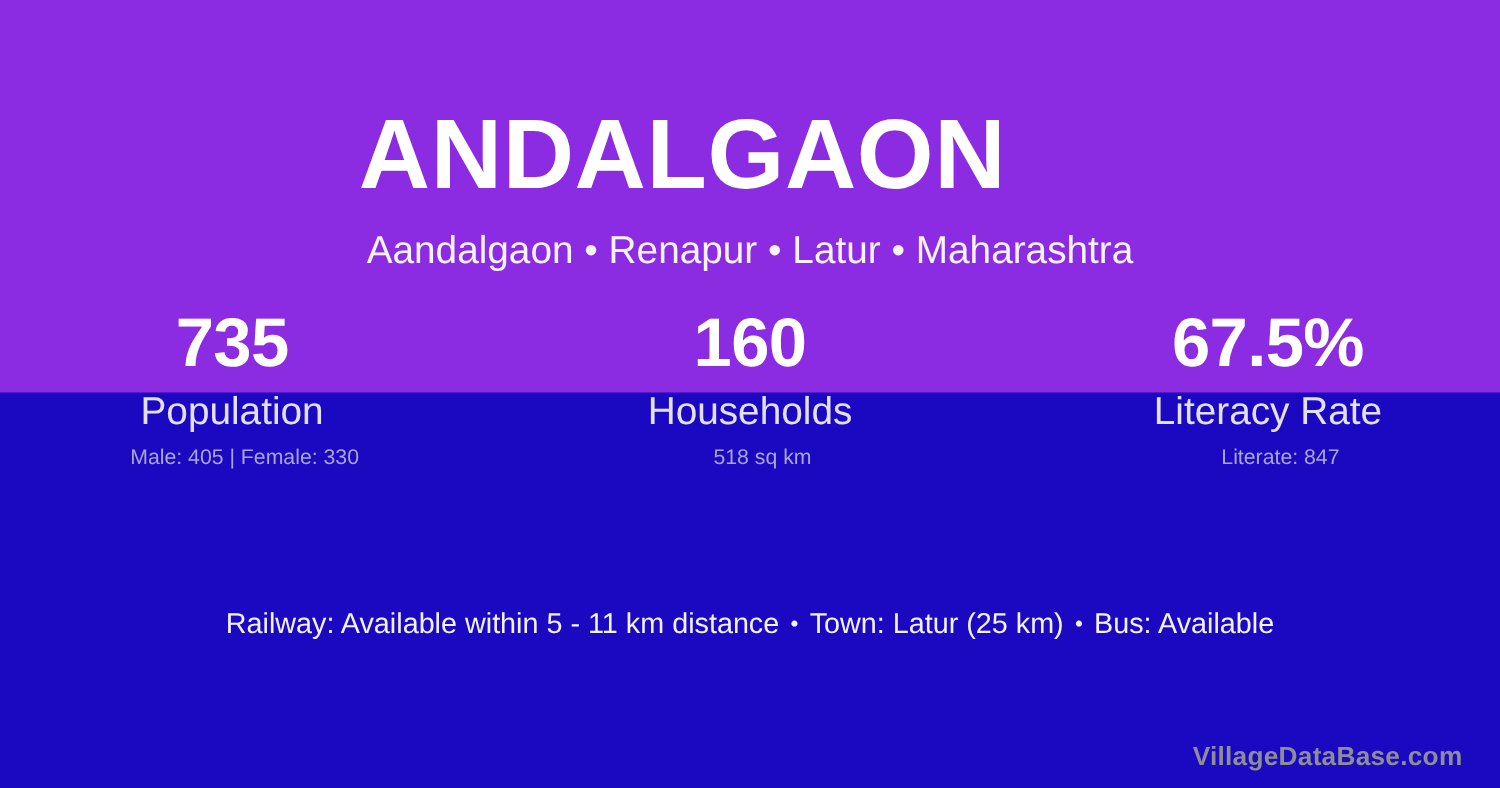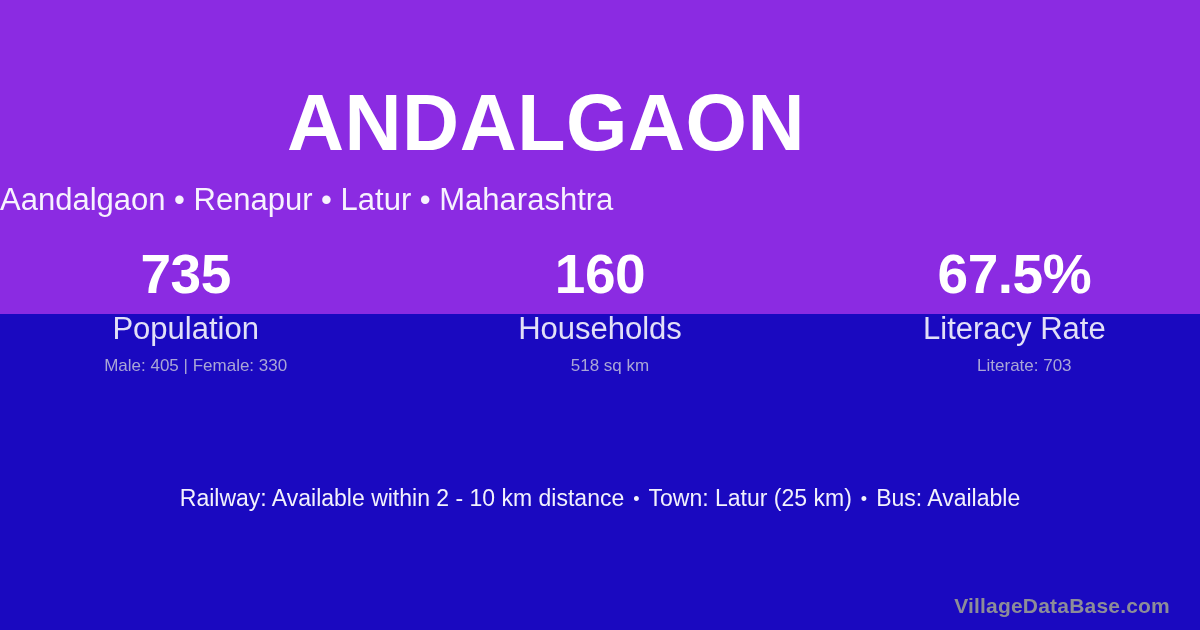--- a/index.html
+++ b/index.html
@@ -46,20 +46,21 @@
     letter-spacing: 0.5px;
     color: #FFFFFF;
     line-height: 1.0;
     white-space: nowrap;
   }
   .subtitle {
     position: absolute;
     left: 0;
     top: 181px;
     width: 1200px;
+    text-align: center;
     font-size: 31px;
     font-weight: 400;
     color: #F7F2FE;
     line-height: 1.2;
     white-space: nowrap;
   }
   .stats {
     position: absolute;
     left: 0;
     top: 244px;
@@ -148,23 +149,23 @@
 
       <div class="stat">
         <div class="stat-value">160</div>
         <div class="stat-label">Households</div>
         <div class="stat-sub">518 sq km</div>
       </div>
 
       <div class="stat">
         <div class="stat-value">67.5%</div>
         <div class="stat-label">Literacy Rate</div>
-        <div class="stat-sub">Literate: 703</div>
+        <div class="stat-sub">Literate: 847</div>
       </div>
 
     </div>
 
-    <div class="amenities"><span>Railway: Available within 2 - 10 km distance</span><span class="sep">•</span><span>Town: Latur (25 km)</span><span class="sep">•</span><span>Bus: Available</span></div>
+    <div class="amenities"><span>Railway: Available within 5 - 11 km distance</span><span class="sep">•</span><span>Town: Latur (25 km)</span><span class="sep">•</span><span>Bus: Available</span></div>
 
     <div class="watermark">VillageDataBase.com</div>
 
   </div>
 </div>
 
 </body></html>

